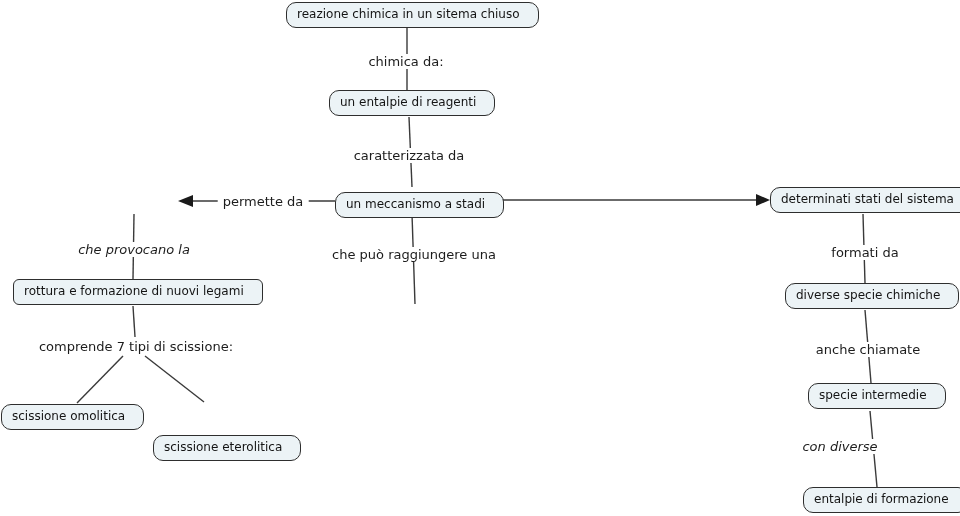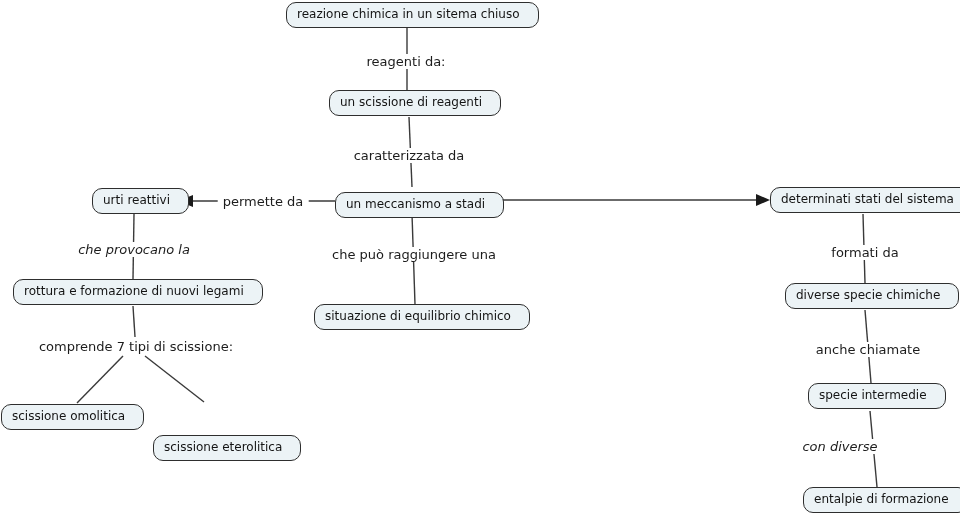--- a/index.html
+++ b/index.html
@@ -68,43 +68,41 @@
       <line x1="870" y1="411" x2="877" y2="487"></line>
     </g>
     <g fill="#1a1a1a" stroke="none">
       <polygon points="178,201 193,195 193,207"></polygon>
       <polygon points="770,200 756,194 756,206"></polygon>
     </g>
   </svg>
 
   <div class="node" style="left:286px; top:2px;">reazione chimica in un sitema chiuso</div>
 
-  <div class="node" style="left:329px; top:90px;">un scissione di reagenti</div>
+  <div class="node" style="left:329px; top:90px;">un entalpie di reagenti</div>
 
   <div class="node" style="left:335px; top:192px;">un meccanismo a stadi</div>
 
-  <div class="node" style="left:92px; top:188px;">urti reattivi</div>
 
   <div class="node" style="left:770px; top:187px;">determinati stati del sistema</div>
 
-  <div class="node" style="left:13px; top:279px;">rottura e formazione di nuovi legami</div>
+  <div class="node" style="left:13px; top:279px;border-radius:6px;">rottura e formazione di nuovi legami</div>
 
-  <div class="node" style="left:314px; top:304px;">situazione di equilibrio chimico</div>
 
   <div class="node" style="left:1px; top:404px;">scissione omolitica</div>
 
   <div class="node" style="left:153px; top:403px;margin-top:32px;">scissione eterolitica</div>
 
   <div class="node" style="left:785px; top:283px;">diverse specie chimiche</div>
 
   <div class="node" style="left:808px; top:383px;">specie intermedie</div>
 
   <div class="node" style="left:803px; top:487px;">entalpie di formazione</div>
 
-  <div class="edge-label" style="left:406px; top:54px;">reagenti da:</div>
+  <div class="edge-label" style="left:406px; top:54px;">chimica da:</div>
 
   <div class="edge-label" style="left:409px; top:148px;">caratterizzata da</div>
 
   <div class="edge-label" style="left:263px; top:194px;">permette da</div>
 
 
   <div class="edge-label" style="left:134px; top:242px;font-style:italic;">che provocano la</div>
 
   <div class="edge-label" style="left:414px; top:247px;">che può raggiungere una</div>
 

